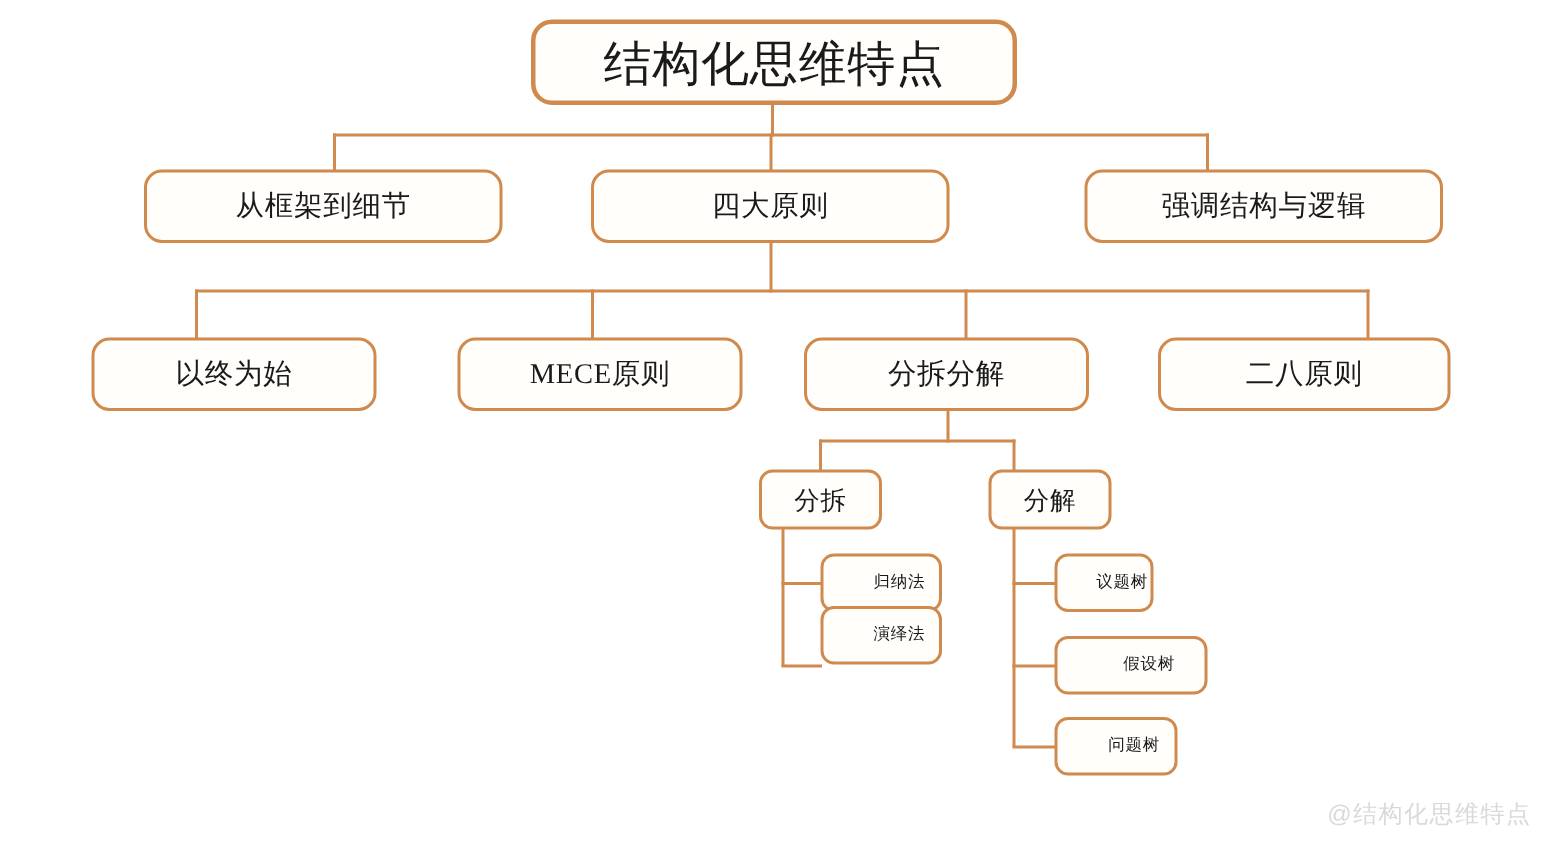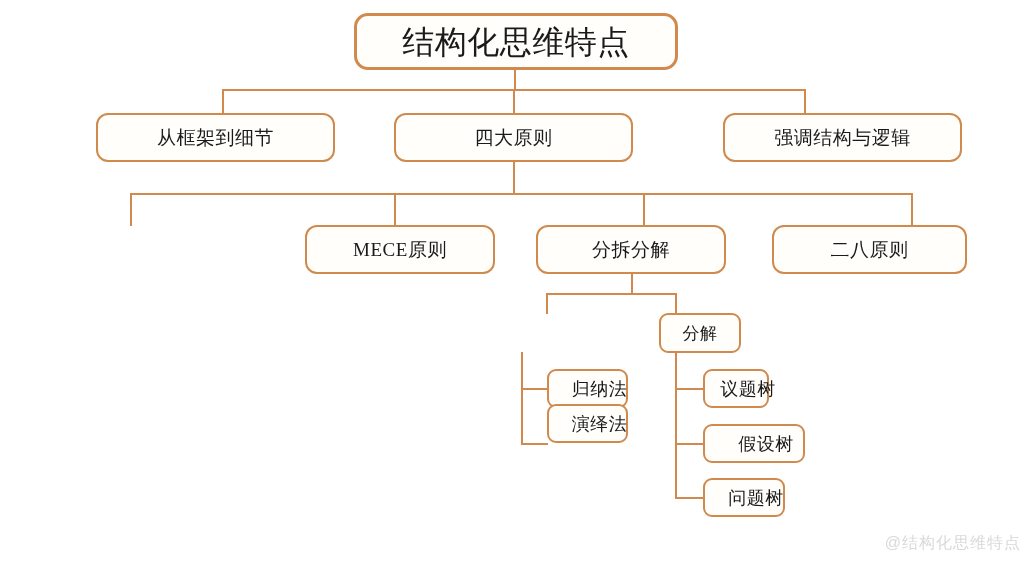--- a/index.html
+++ b/index.html
@@ -30,21 +30,21 @@
     line-height: 1;
   }
   .node.root {
     border-width: 3px;
     border-radius: 14px;
     font-size: 32px;
   }
   .node.lvl2 { font-size: 19px; border-radius: 12px; }
   .node.lvl3 { font-size: 19px; border-radius: 12px; }
   .node.lvl4 { font-size: 17px; border-radius: 9px; }
-  .node.leaf { font-size: 18px; border-radius: 9px; padding-left: 24px; }
+  .node.leaf { font-size: 11px; border-radius: 9px; padding-left: 24px; }
 
   .conn {
     position: absolute;
     background: #d08a4d;
   }
   .conn.v { width: 2px; }
   .conn.h { height: 2px; }
 
   .watermark {
     position: absolute;
@@ -87,24 +87,26 @@
   <div class="conn h" style="left:675px; top:388px; width:29px;"></div>
   <div class="conn h" style="left:675px; top:443px; width:29px;"></div>
   <div class="conn h" style="left:675px; top:497px; width:29px;"></div>
 
   <div class="node root" style="left:354px; top:13px; width:324px; height:57px;">结构化思维特点</div>
 
   <div class="node lvl2" style="left:67px; top:113px; width:239px; height:49px;margin-left:29px;">从框架到细节</div>
   <div class="node lvl2" style="left:394px; top:113px; width:239px; height:49px;">四大原则</div>
   <div class="node lvl2" style="left:723px; top:113px; width:239px; height:49px;">强调结构与逻辑</div>
 
+  <div class="node lvl3" style="left:61px; top:225px; width:190px; height:49px;">以终为始</div>
   <div class="node lvl3" style="left:305px; top:225px; width:190px; height:49px;font-family:Liberation Serif, serif;">MECE原则</div>
   <div class="node lvl3" style="left:536px; top:225px; width:190px; height:49px;">分拆分解</div>
   <div class="node lvl3" style="left:772px; top:225px; width:195px; height:49px;">二八原则</div>
 
+  <div class="node lvl4" style="left:506px; top:313px; width:82px; height:40px;">分拆</div>
   <div class="node lvl4" style="left:659px; top:313px; width:82px; height:40px;">分解</div>
 
   <div class="node leaf" style="left:547px; top:369px; width:81px; height:39px;">归纳法</div>
   <div class="node leaf" style="left:547px; top:404px; width:81px; height:39px;">演绎法</div>
 
   <div class="node leaf" style="left:703px; top:369px; width:66px; height:39px;">议题树</div>
   <div class="node leaf" style="left:703px; top:424px; width:102px; height:39px;">假设树</div>
   <div class="node leaf" style="left:703px; top:478px; width:82px; height:39px;">问题树</div>
 
   <div class="watermark">@结构化思维特点</div>

